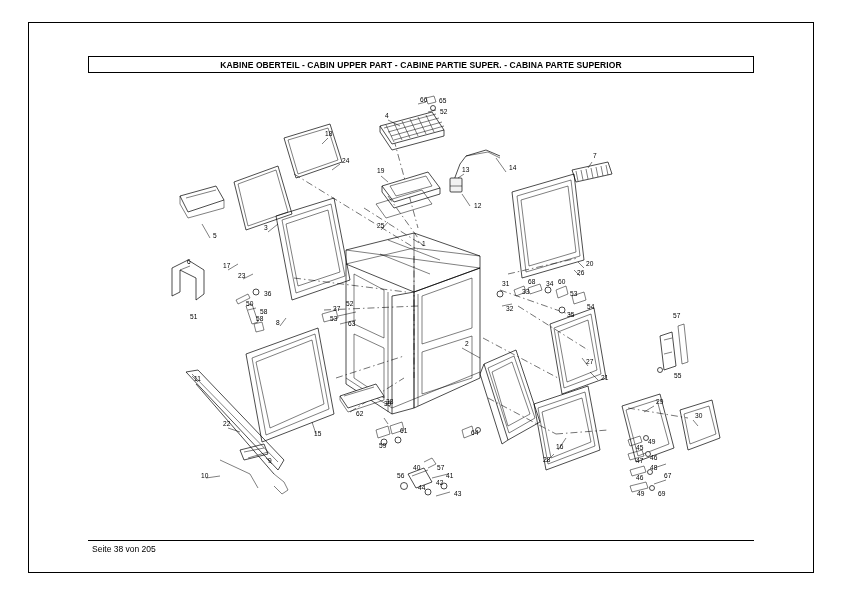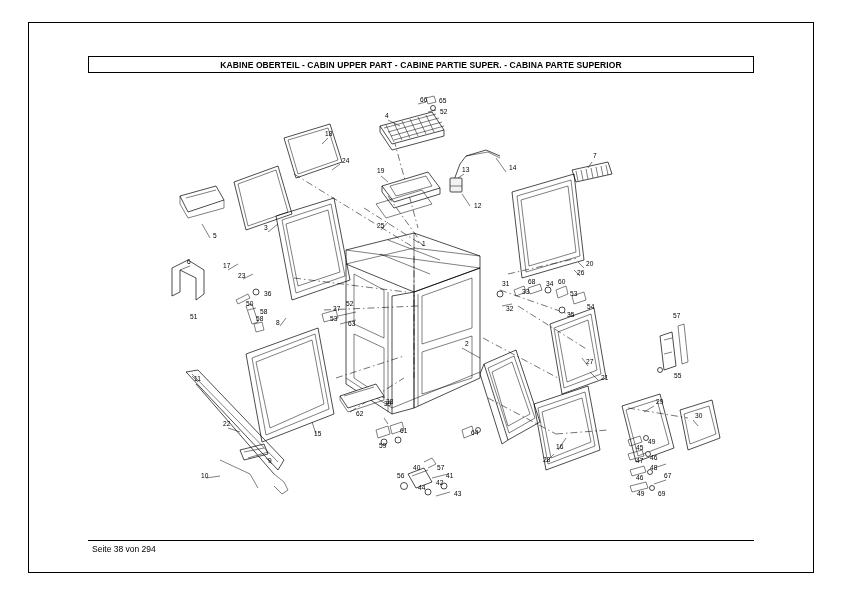--- a/index.html
+++ b/index.html
@@ -73,21 +73,21 @@
 
 <div id="page">
 
   <div class="page-frame"></div>
 
   <div class="title-bar">
     <span>KABINE OBERTEIL - CABIN UPPER PART - CABINE PARTIE SUPER. - CABINA PARTE SUPERIOR</span>
   </div>
 
   <div class="footer-rule"></div>
-  <div class="footer-text">Seite 38 von 294</div>
+  <div class="footer-text">Seite 38 von 205</div>
 
   <div id="drawing">
     <svg width="666" height="455" viewBox="0 0 666 455" xmlns="http://www.w3.org/2000/svg">
 
       <g>
         <path class="dash" d="M206 96 L330 172"></path>
         <path class="dash" d="M276 130 L336 168"></path>
         <path class="dash" d="M306 62 L330 150"></path>
         <path class="dash" d="M300 118 L330 160"></path>
         <path class="dash" d="M206 200 L318 214"></path>

